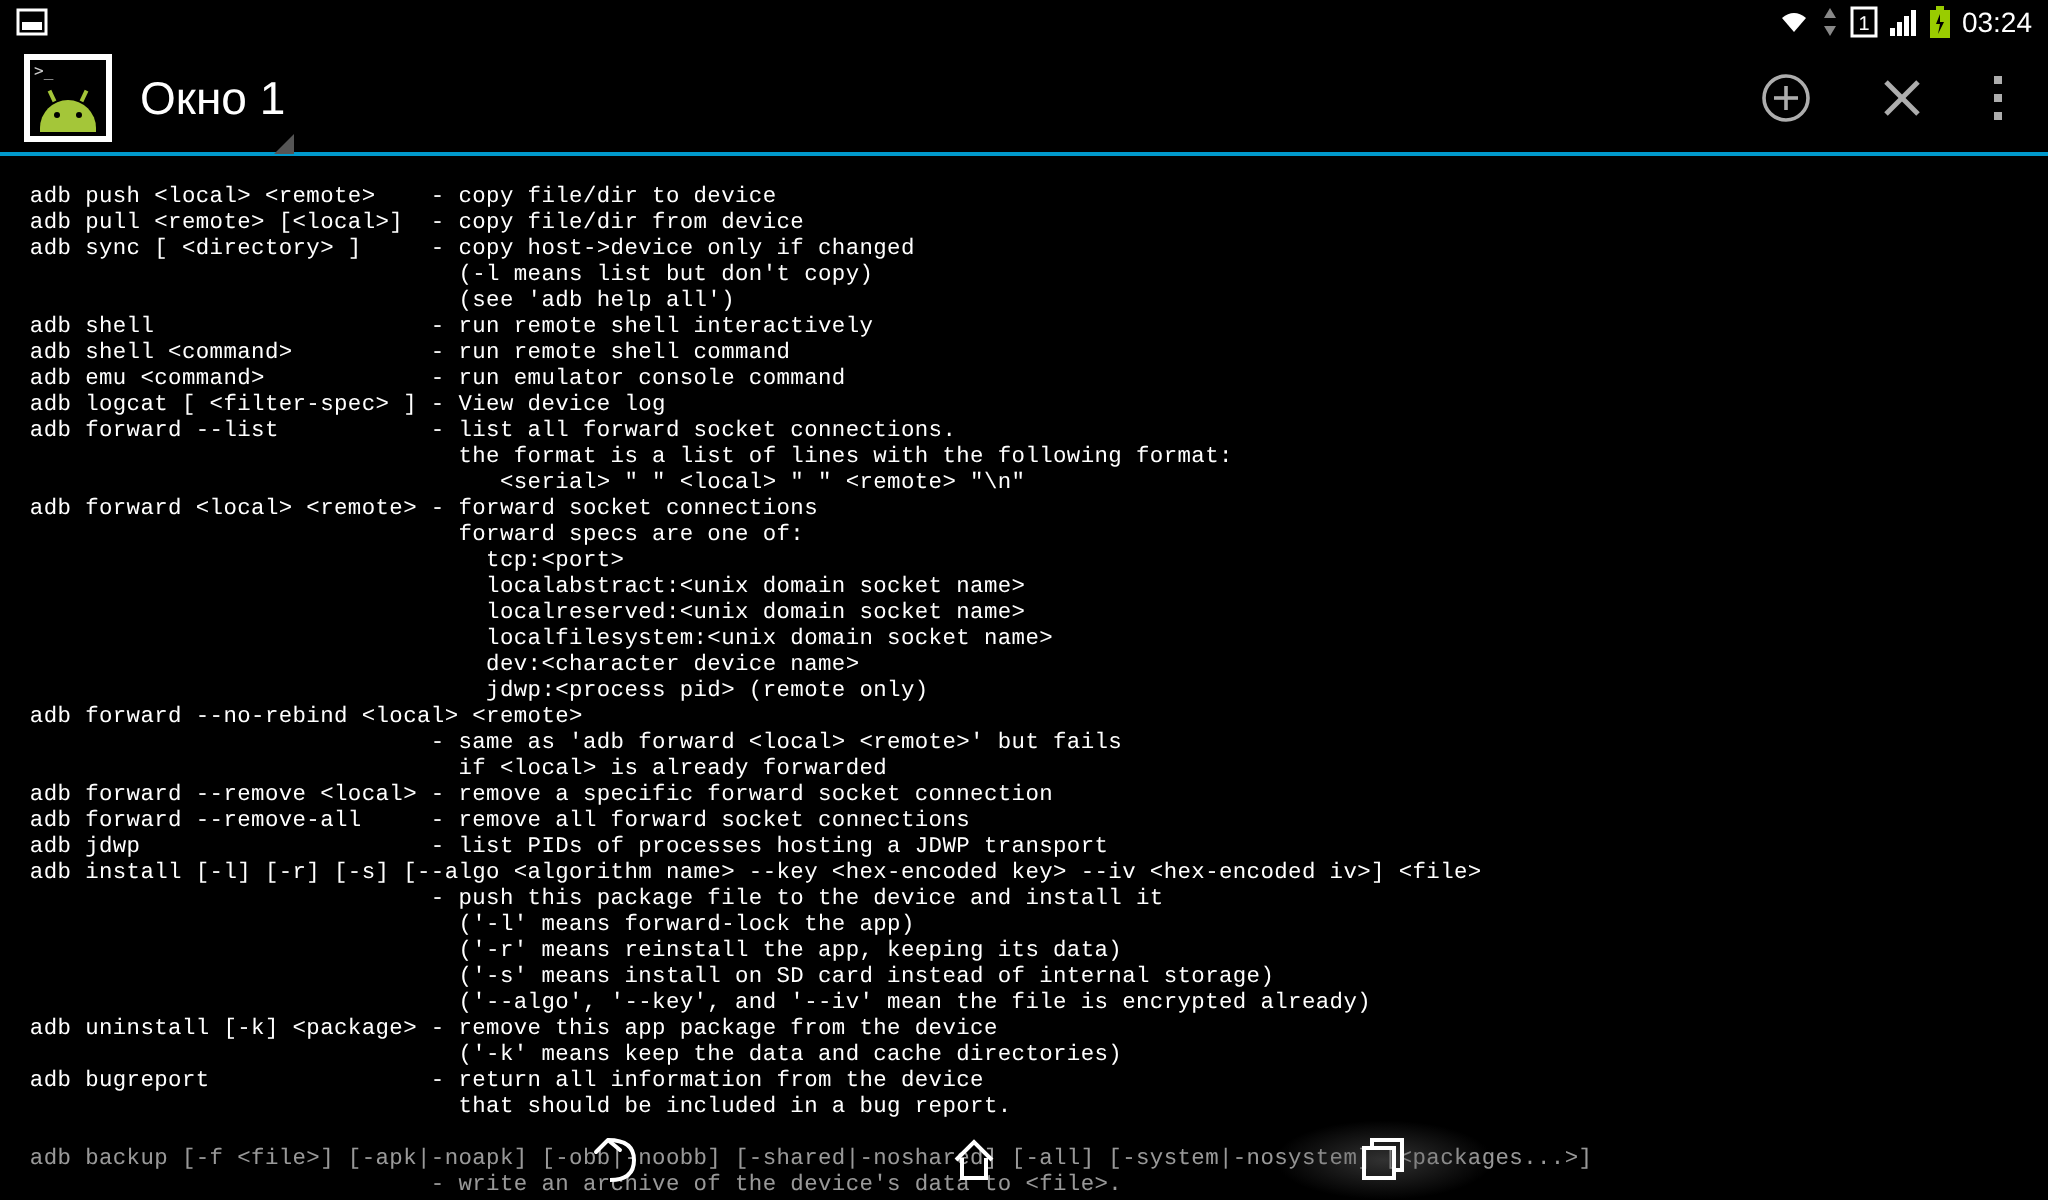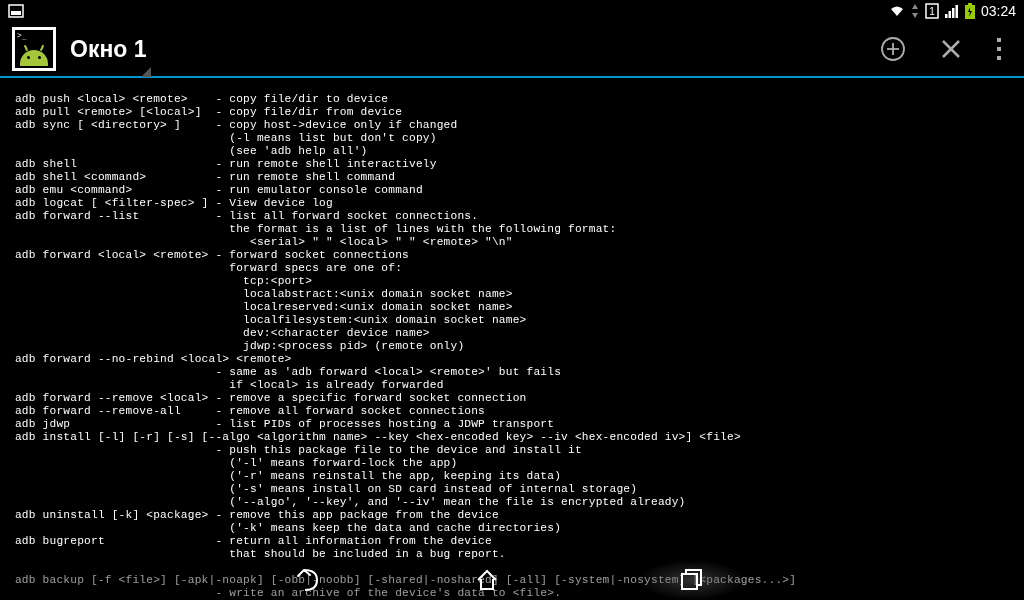--- a/index.html
+++ b/index.html
@@ -84,21 +84,21 @@
     background: #000;
     border-radius: 50%;
     top: 6px;
   }
   .droid-eye-l { left: 7px; }
   .droid-eye-r { right: 7px; }
   .tab-label {
     color: #fff;
     font-size: 23px;
     margin-left: 14px;
-    font-weight: 700;
+    font-weight: 400;
     position: relative;
   }
   .tab-triangle {
     position: absolute;
     right: -4px;
     bottom: -14px;
     width: 0; height: 0;
     border-left: 10px solid transparent;
     border-bottom: 10px solid #555;
   }

